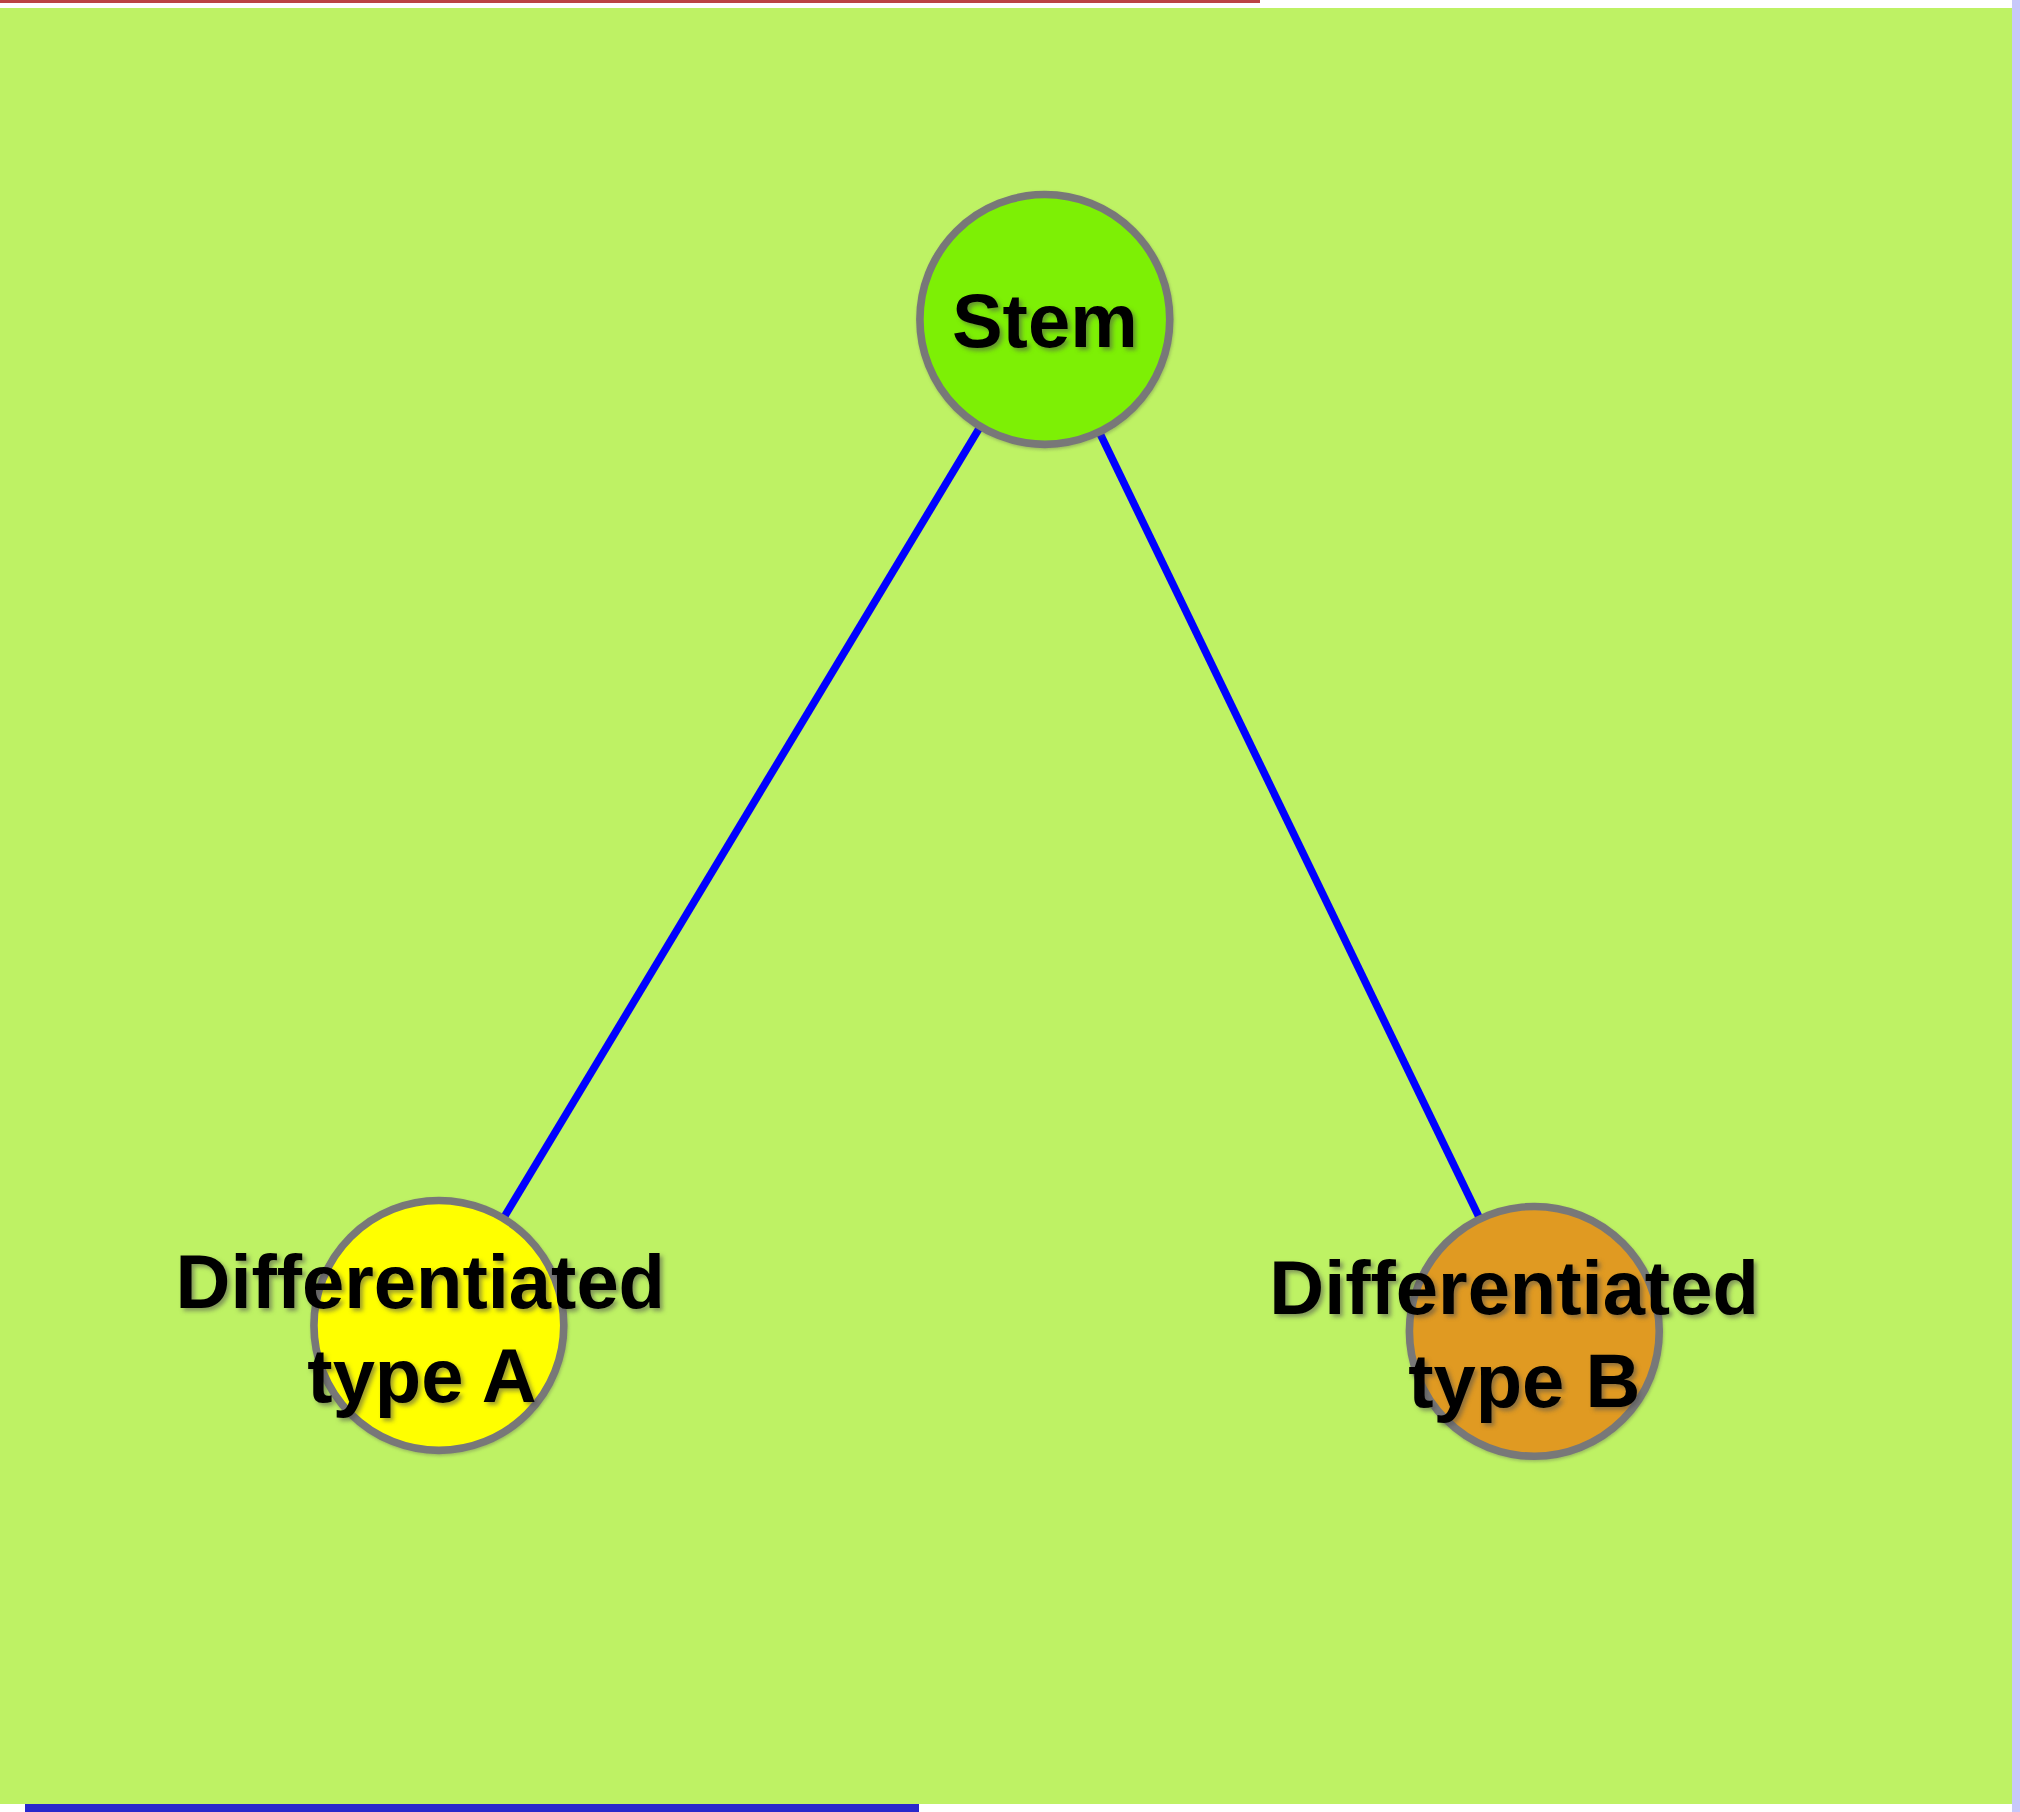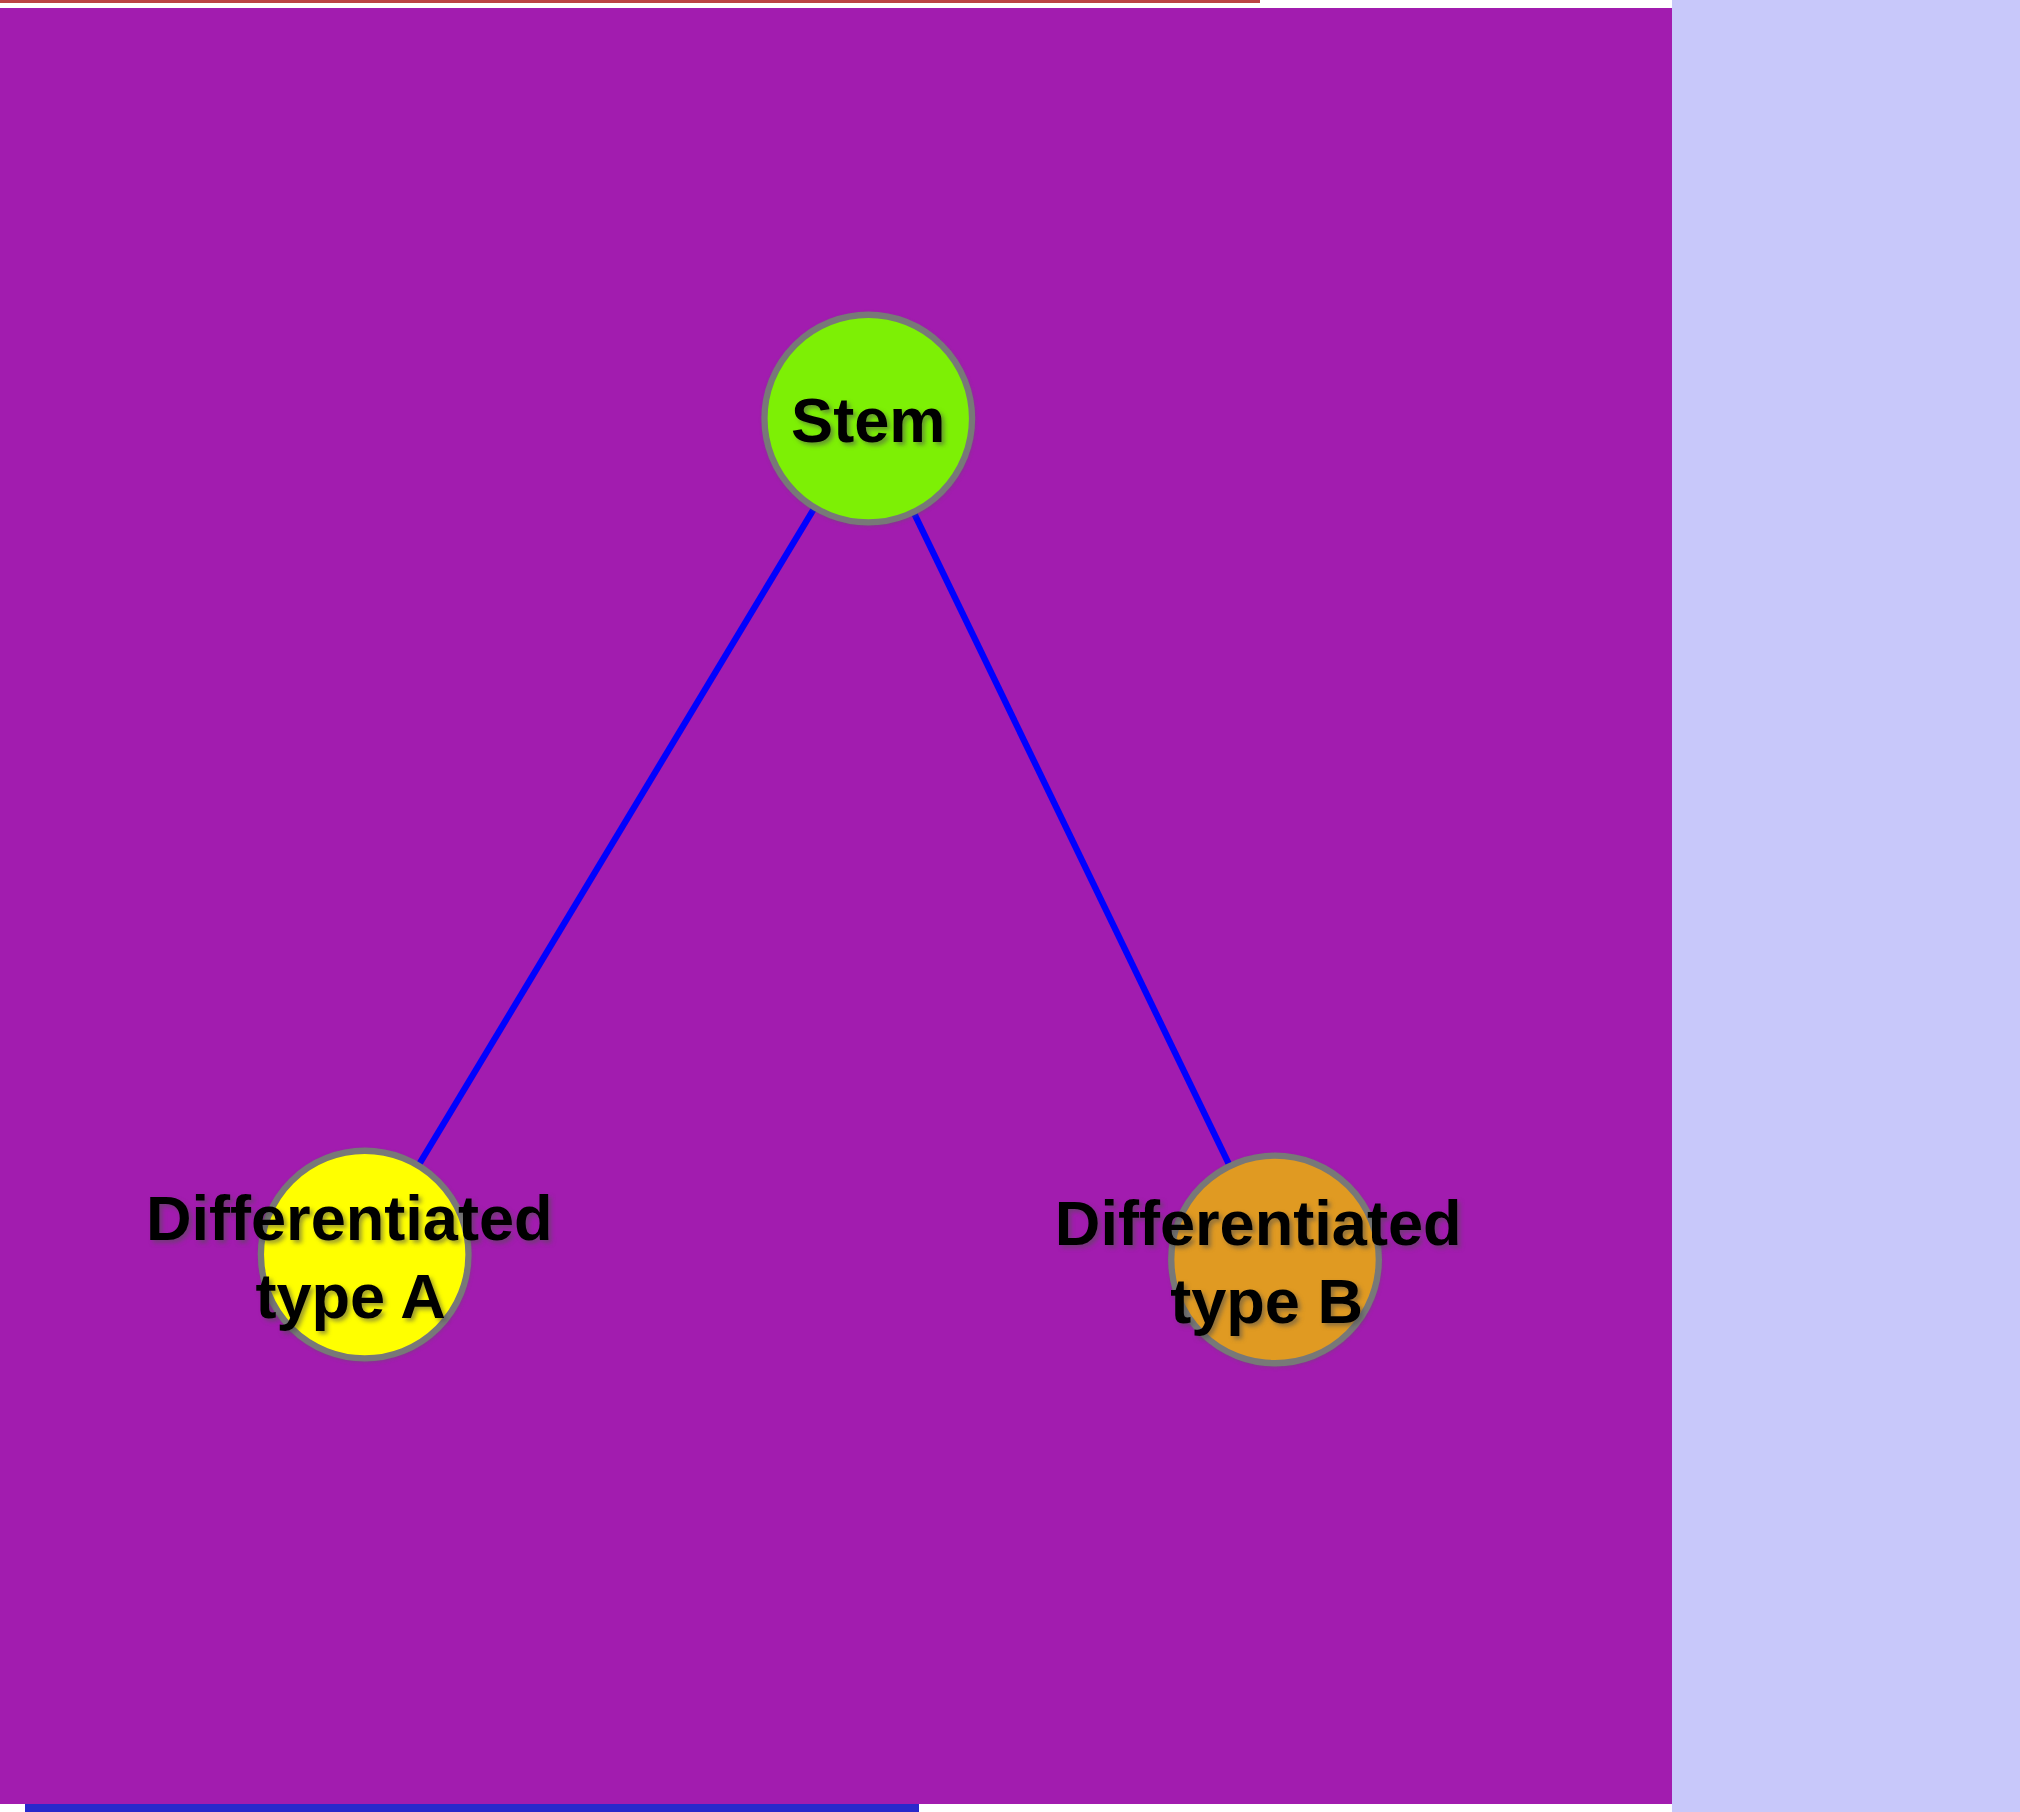--- a/index.html
+++ b/index.html
@@ -6,23 +6,23 @@
     margin: 0;
     padding: 0;
     width: 2021px;
     height: 1812px;
     overflow: hidden;
     background: #C8C8FA;
     font-family: "Liberation Sans", "DejaVu Sans", sans-serif;
   }
   .stage {
     position: relative;
-    width: 1672px;
+    width: 2012px;
     height: 1812px;
-    background: #a21caf;
+    background: #bef264;
   }
   .graph-svg {
     position: absolute;
     inset: 0;
     width: 100%;
     height: 100%;
     display: block;
   }
   .edge-line {
     stroke: #0000FF;

